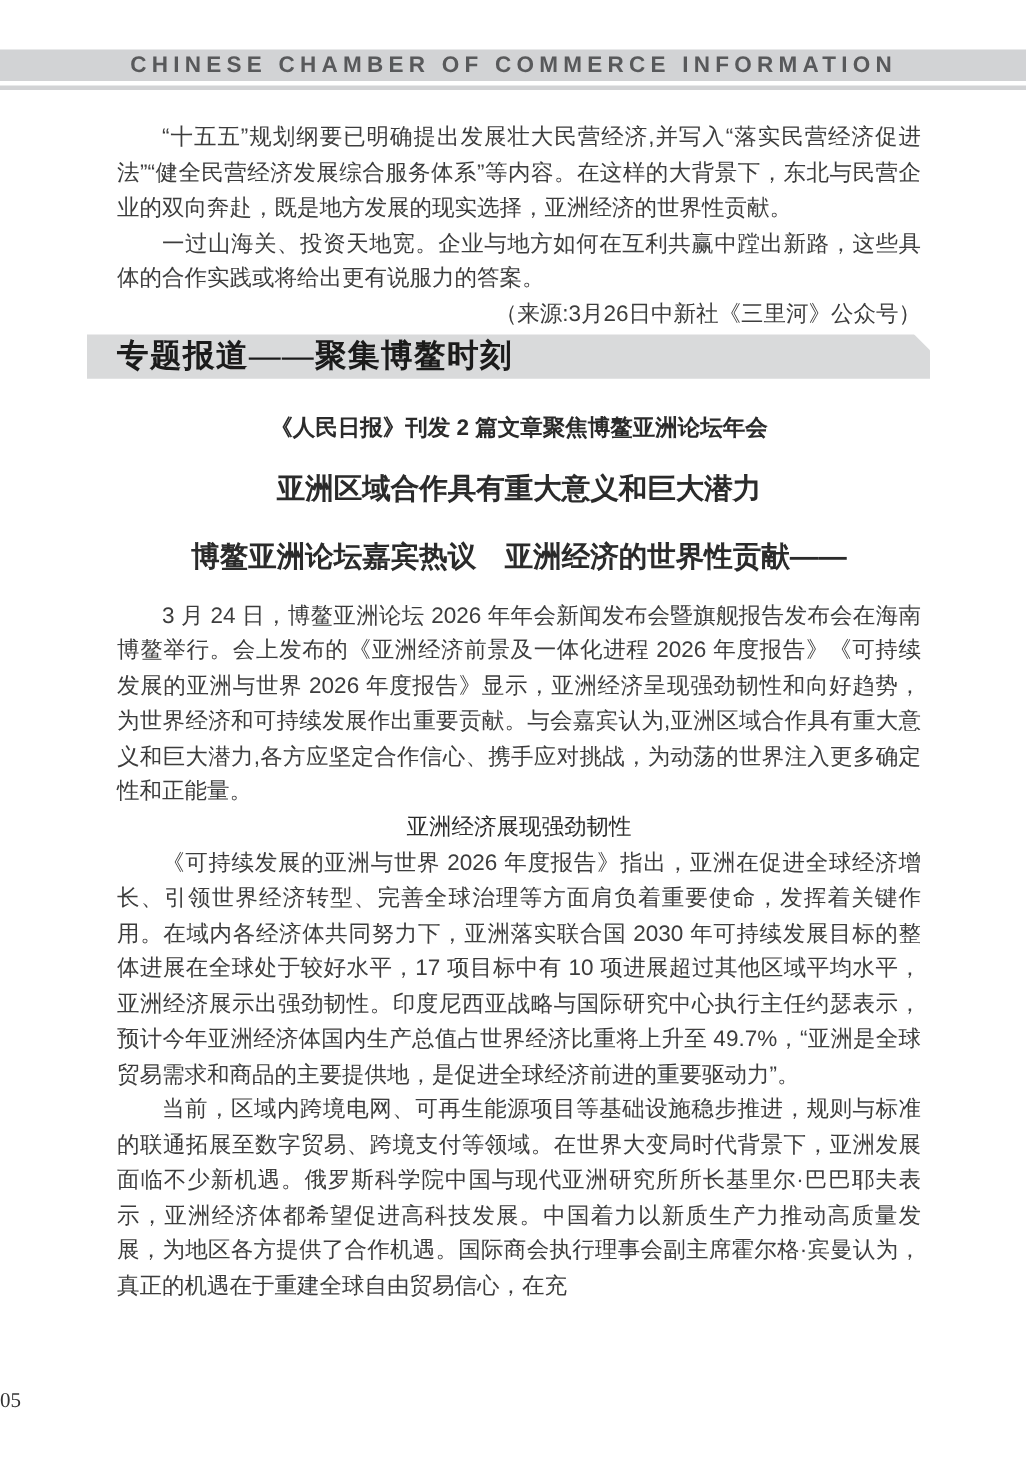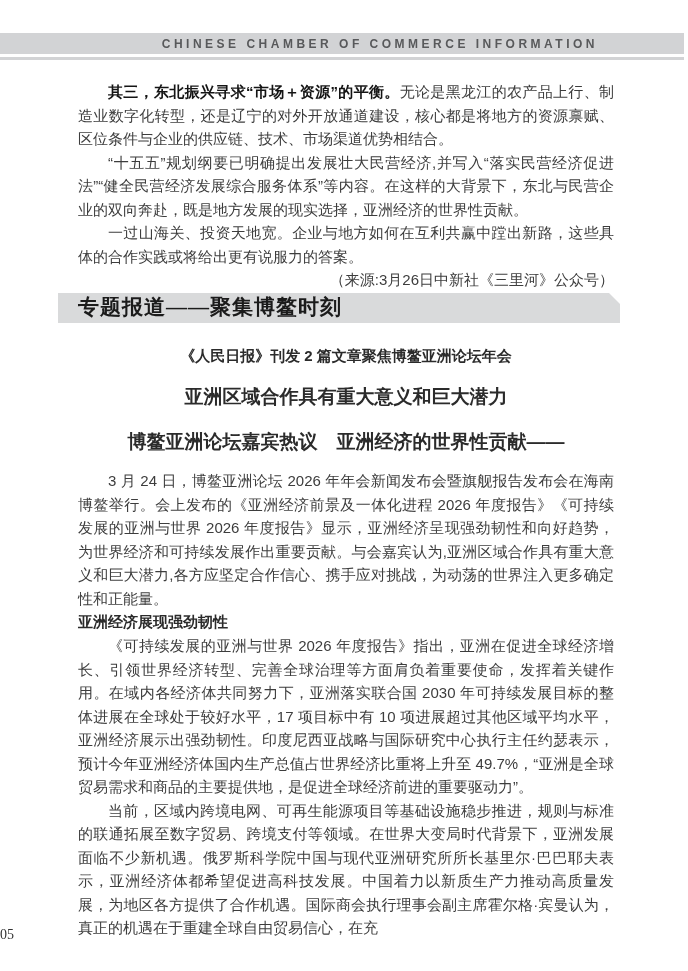--- a/index.html
+++ b/index.html
@@ -1,56 +1,55 @@
 <!DOCTYPE html>
 <html><head>
 <meta charset="utf-8">
 <style>
   html,body{margin:0;padding:0;background:#ffffff;}
   .page{position:relative;width:688px;height:971px;background:#ffffff;overflow:hidden;
         font-family:"Liberation Sans",sans-serif;}
   .band{position:absolute;top:33px;left:0;right:4px;height:21px;background:#d2d3d5;
         display:flex;align-items:center;justify-content:flex-end;
         padding-right:86px;box-sizing:border-box;}
-  .band-text{font-size:12px;font-weight:bold;letter-spacing:3.5px;color:#58595b;}
+  .band-text{font-size:15px;font-weight:bold;letter-spacing:3.5px;color:#58595b;}
   .rule{position:absolute;top:57px;left:0;right:4px;height:3px;background:#d2d3d5;}
   .content{position:absolute;top:80px;left:78px;width:536px;color:#3d3d3d;
            font-size:15px;line-height:23.5px;text-align:justify;}
   .para{margin:0;text-indent:2em;}
   .lead{color:#141414;font-weight:bold;}
   .src{float:right;text-indent:0;}
   .section-band{margin:25px 0 0 -20px;width:562px;height:30px;background:#d9dadb;
         clip-path:polygon(0 0,calc(100% - 11px) 0,100% 11px,100% 100%,0 100%);
         display:flex;align-items:center;padding-left:20px;box-sizing:border-box;}
   .section-title{font-family:"Liberation Serif","DejaVu Serif",serif;font-weight:bold;
         font-size:21px;letter-spacing:1px;color:#1b1b1b;text-indent:0;white-space:nowrap;}
   .kicker{margin:21px 0 0;text-align:center;text-indent:0;font-size:15px;font-weight:bold;
         color:#2b2b2b;line-height:23px;}
   .headline{margin:19px 0 0;text-align:center;text-indent:0;font-size:19px;font-weight:bold;
         color:#2b2b2b;line-height:26px;}
   .headline2{margin-top:17px;}
   .first-report-para{margin-top:14px;}
-  .subhead{margin:0;text-indent:0;font-size:15px;font-weight:bold;
+  .subhead{margin:0;text-align:center;text-indent:0;font-size:15px;font-weight:normal;
         color:#2b2b2b;line-height:24px;}
   .pagenum{position:absolute;left:0;right:0;bottom:28px;text-align:left;
         font-family:"Liberation Serif","DejaVu Serif",serif;font-size:14px;color:#333333;}
 </style>
 </head>
 <body>
 
 <div class="page">
 
   <div class="band">
     <span class="band-text">CHINESE CHAMBER OF COMMERCE INFORMATION</span>
   </div>
   <div class="rule"></div>
 
   <div class="content">
 
-    <p class="para"><strong class="lead">其三，东北振兴寻求“市场＋资源”的平衡。</strong><span>无论是黑龙江的农产品上行、制造业数字化转型，还是辽宁的对外开放通道建设，核心都是将地方的资源禀赋、区位条件与企业的供应链、技术、市场渠道优势相结合。</span></p>
 
     <p class="para">“十五五”规划纲要已明确提出发展壮大民营经济,并写入“落实民营经济促进法”“健全民营经济发展综合服务体系”等内容。在这样的大背景下，东北与民营企业的双向奔赴，既是地方发展的现实选择，亚洲经济的世界性贡献。</p>
 
     <p class="para"><span>一过山海关、投资天地宽。企业与地方如何在互利共赢中蹚出新路，这些具体的合作实践或将给出更有说服力的答案。</span><span class="src">（来源:3月26日中新社《三里河》公众号）</span></p>
 
     <div class="section-band">
       <span class="section-title">专题报道——聚集博鳌时刻</span>
     </div>
 
     <h3 class="kicker">《人民日报》刊发 2 篇文章聚焦博鳌亚洲论坛年会</h3>

